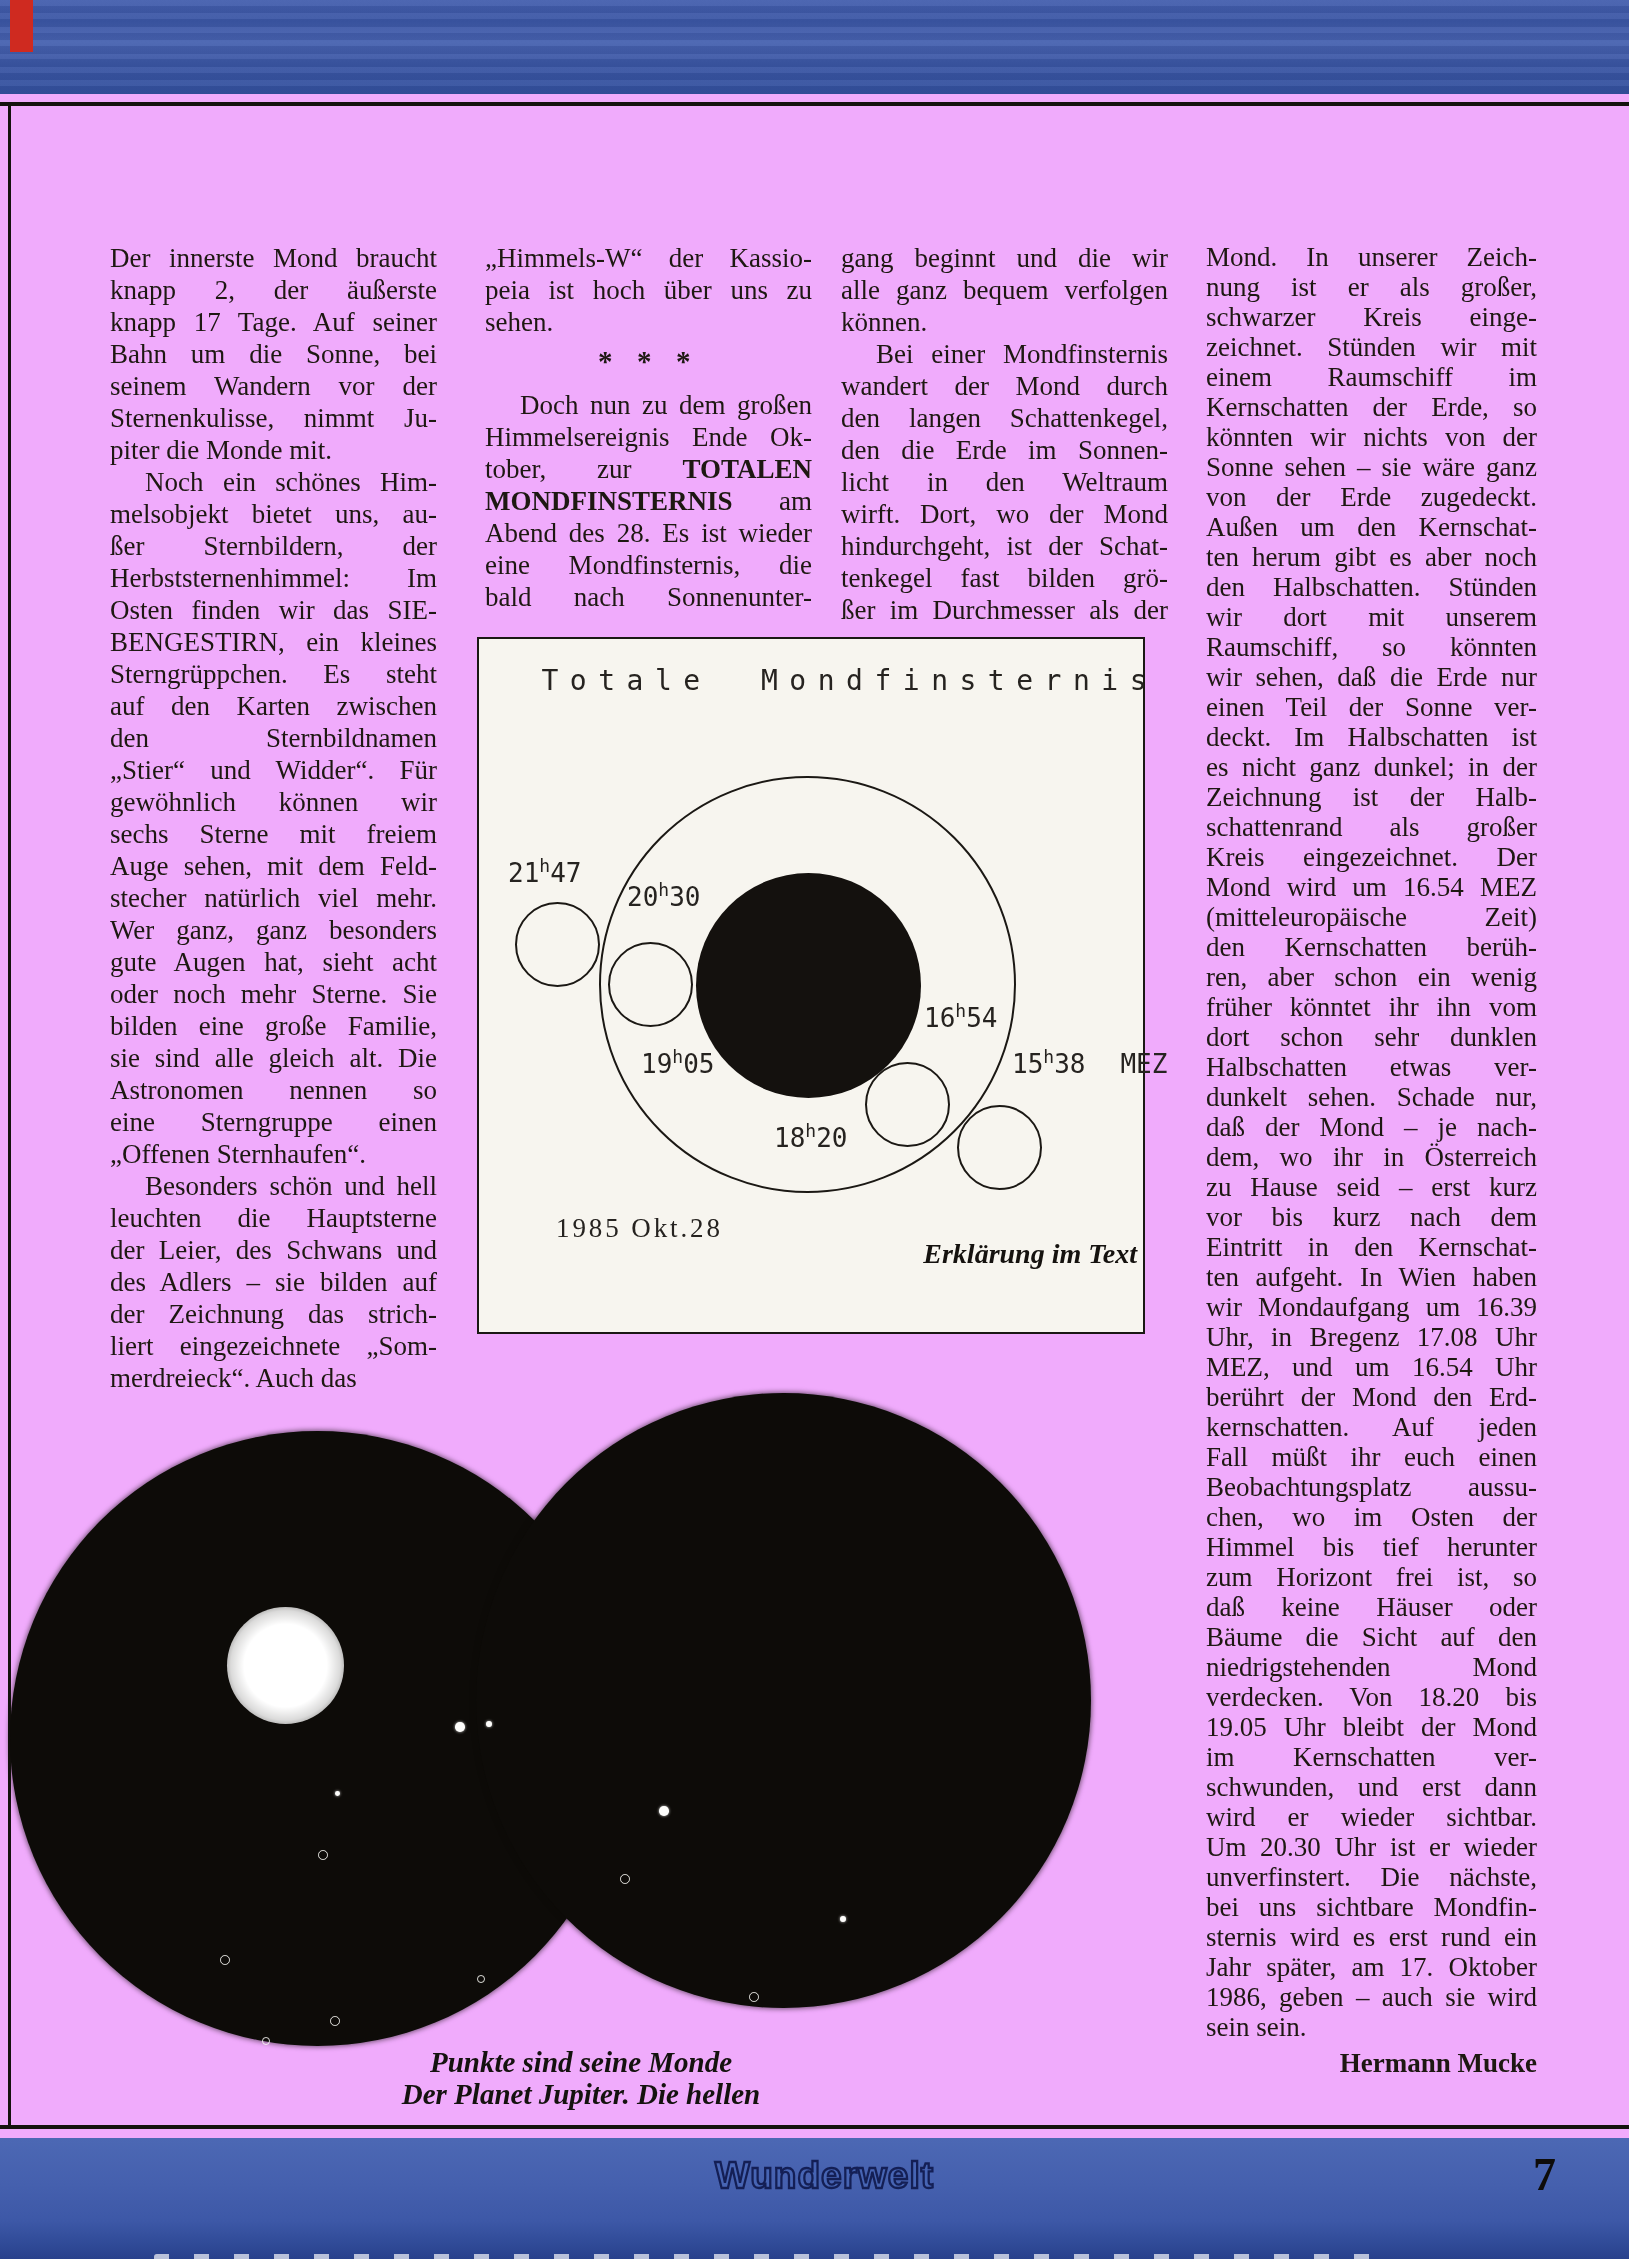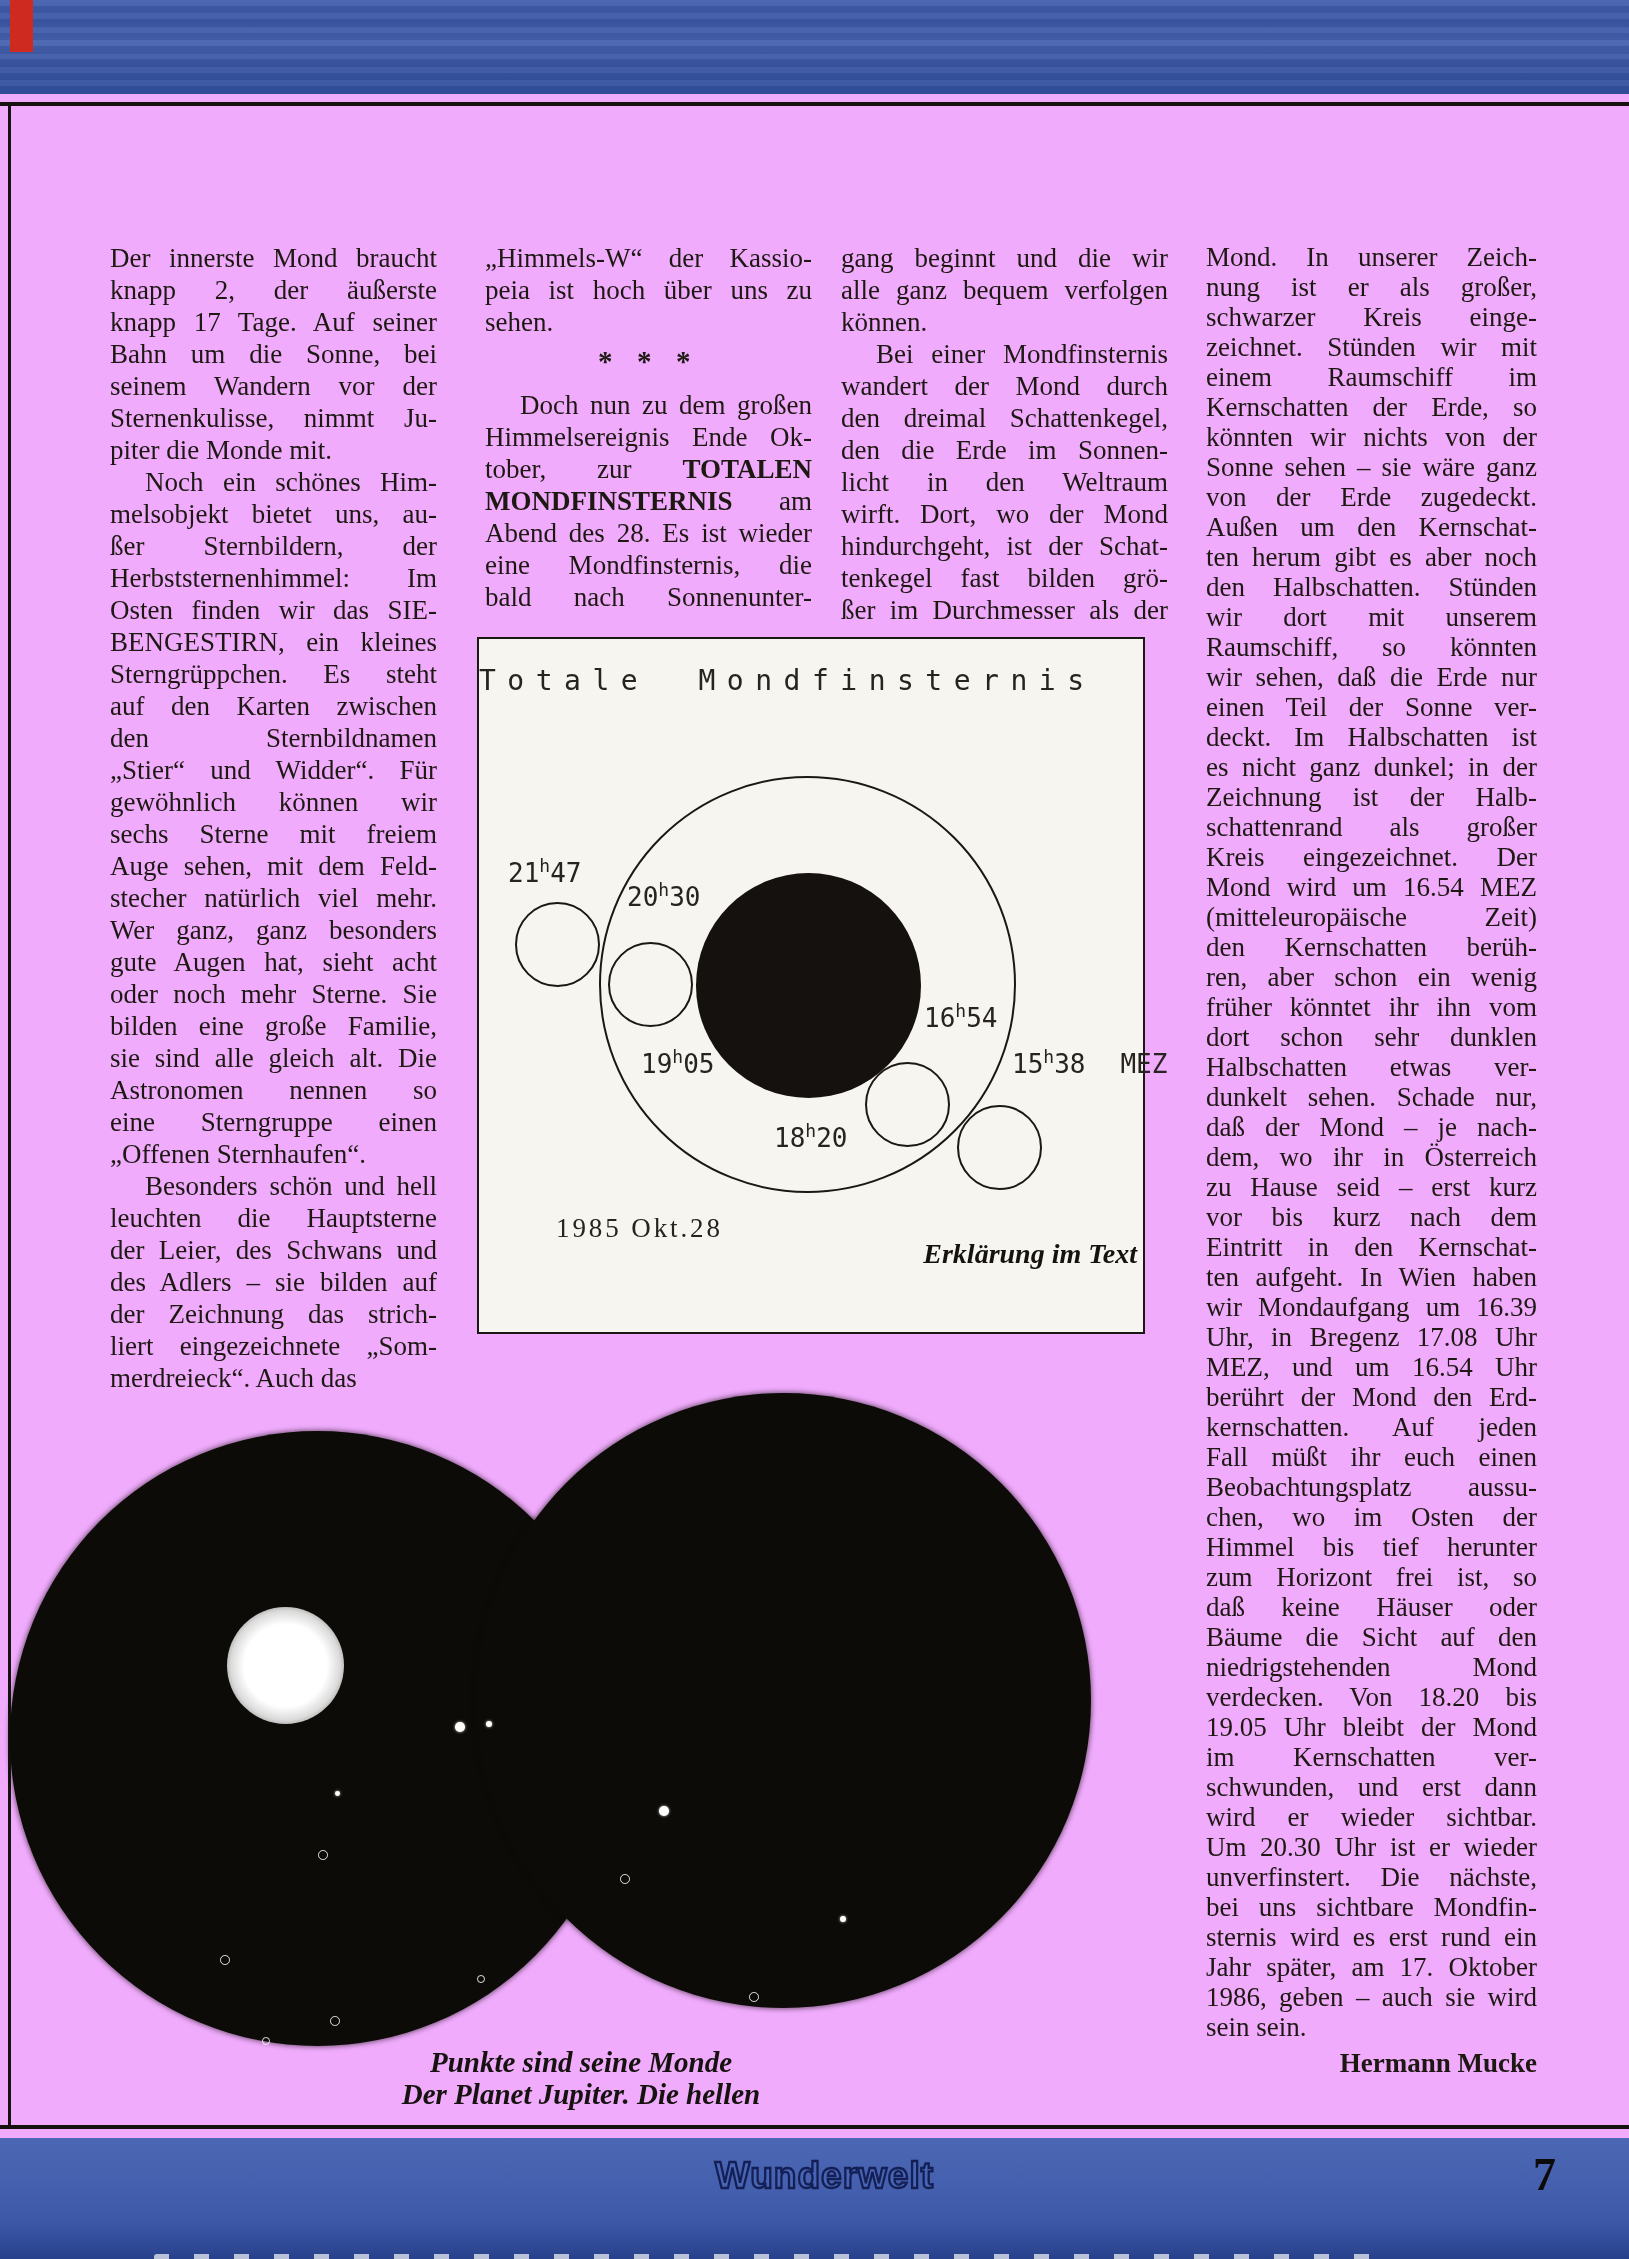--- a/index.html
+++ b/index.html
@@ -23,23 +23,23 @@
   .tl.stars{text-align-last:center;font-weight:bold;letter-spacing:8.6px;font-size:29px;
             margin:6.7px 0 12.5px 0;}
   .tl.sig{text-align-last:right;margin-top:5.8px;}
   .col1{left:110px;width:327px;}
   .col2{left:485px;width:327px;}
   .col3{left:841px;width:327px;}
   .col4{left:1206px;width:331px;}
   
   .diagram{position:absolute;left:477px;top:637px;width:664px;height:693px;
            border:2.9px solid #1b1814;background:#f7f5ef;}
-  .d-title{position:absolute;left:0;top:25px;width:100%;text-align:left;
+  .d-title{position:absolute;left:0;top:25px;width:100%;text-align:right;
     font-family:"DejaVu Sans Mono",monospace;font-size:28px;letter-spacing:11.5px;
-    word-spacing:21px;color:#262320;white-space:nowrap;}
+    word-spacing:21px;color:#262320;white-space:nowrap;padding-left:15px;}
   .circ{position:absolute;border-radius:50%;}
   .penumbra{left:120px;top:137px;width:413px;height:413px;border:2.9px solid #1b1814;}
   .umbra{left:217px;top:234px;width:225px;height:225px;background:#14110e;}
   .moon{width:81px;height:81px;border:2.9px solid #1b1814;background:#f7f5ef;}
   .m1{left:36px;top:263px;}  .m2{left:129px;top:303px;}
   .m3{left:386px;top:423px;} .m4{left:478px;top:466px;}
   .d-time{position:absolute;font-family:"DejaVu Sans Mono",monospace;font-size:26px;
           color:#262320;white-space:nowrap;}
   .d-time .th{font-size:18px;vertical-align:9.6px;}
   .d-time .mez{margin-left:35px;}
@@ -134,21 +134,21 @@
       <div class="tl">Abend des 28. Es ist wieder</div>
       <div class="tl">eine Mondfinsternis, die</div>
       <div class="tl">bald nach Sonnenunter-</div>
     </div>
   <div class="col col3">
       <div class="tl">gang beginnt und die wir</div>
       <div class="tl">alle ganz bequem verfolgen</div>
       <div class="tl end">können.</div>
       <div class="tl ind">Bei einer Mondfinsternis</div>
       <div class="tl">wandert der Mond durch</div>
-      <div class="tl">den dreimal Schattenkegel,</div>
+      <div class="tl">den langen Schattenkegel,</div>
       <div class="tl">den die Erde im Sonnen-</div>
       <div class="tl">licht in den Weltraum</div>
       <div class="tl">wirft. Dort, wo der Mond</div>
       <div class="tl">hindurchgeht, ist der Schat-</div>
       <div class="tl">tenkegel fast bilden grö-</div>
       <div class="tl">ßer im Durchmesser als der</div>
     </div>
   <div class="col col4">
       <div class="tl">Mond. In unserer Zeich-</div>
       <div class="tl">nung ist er als großer,</div>

